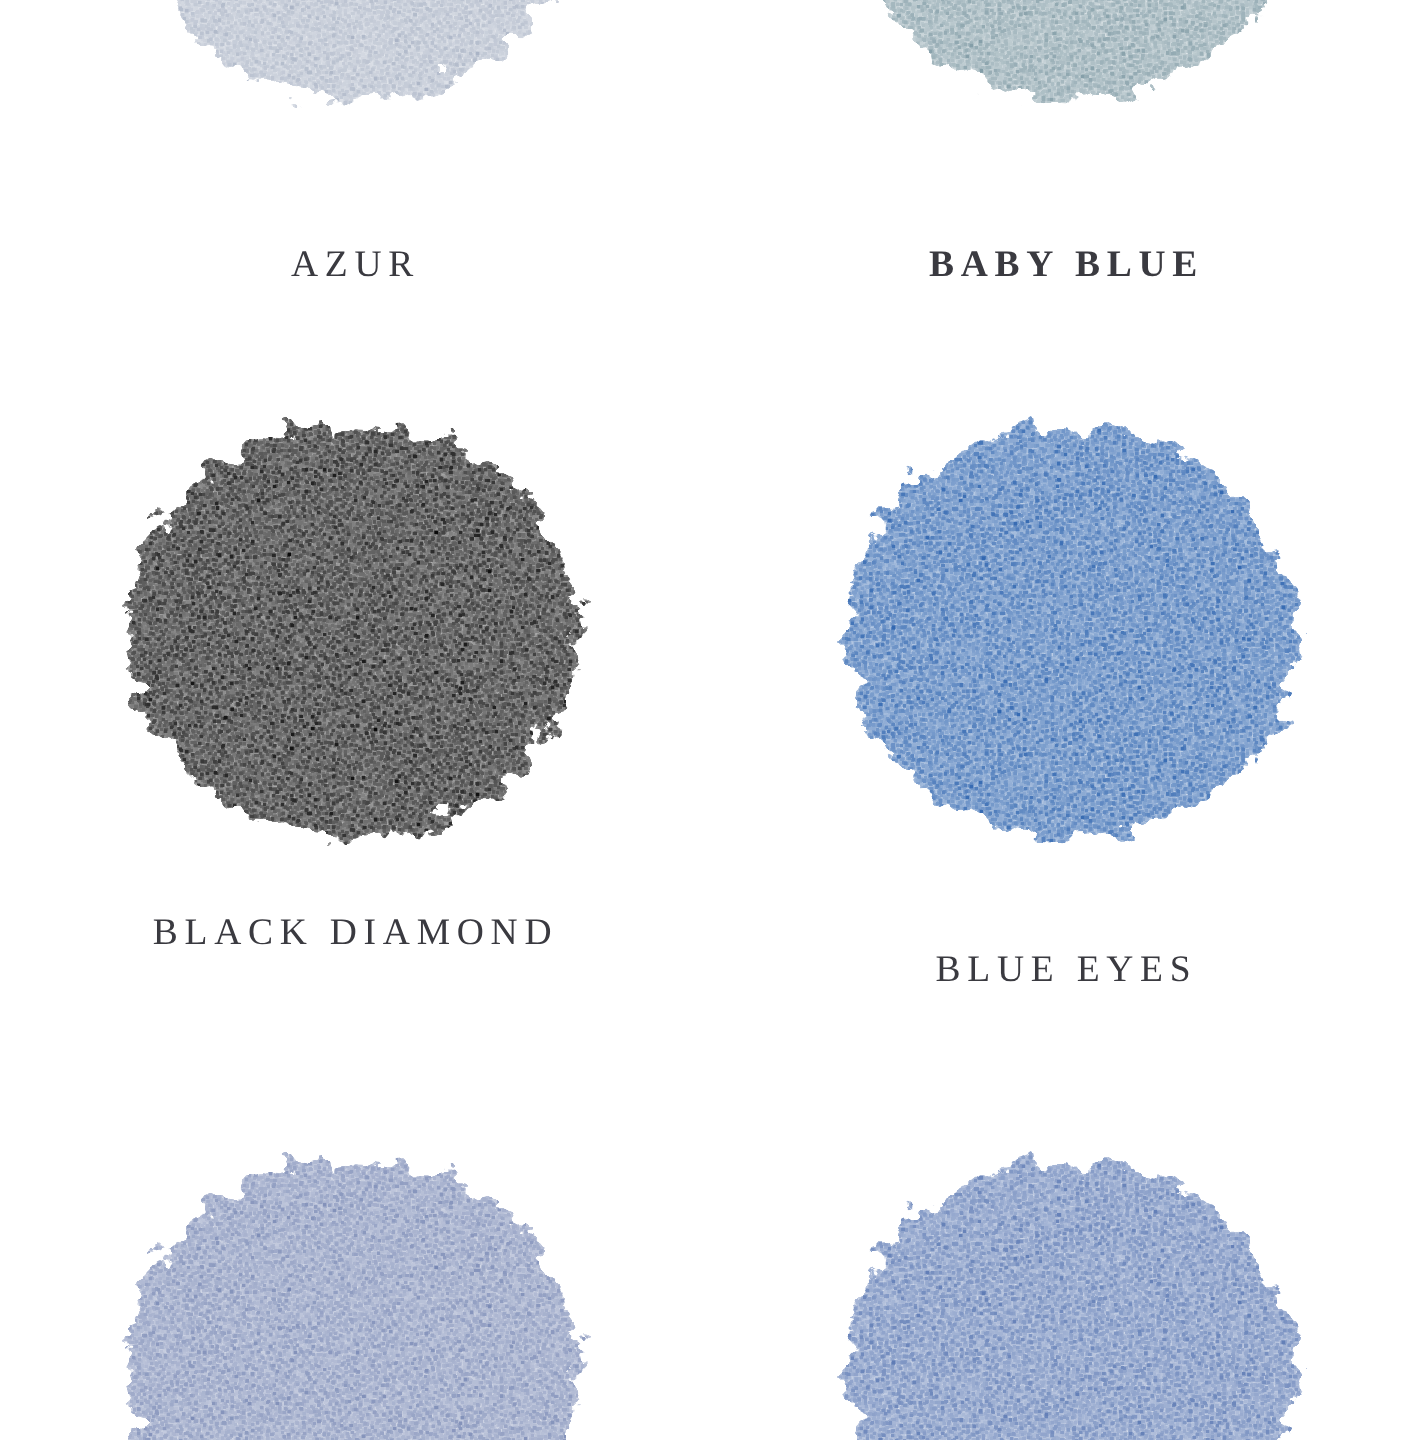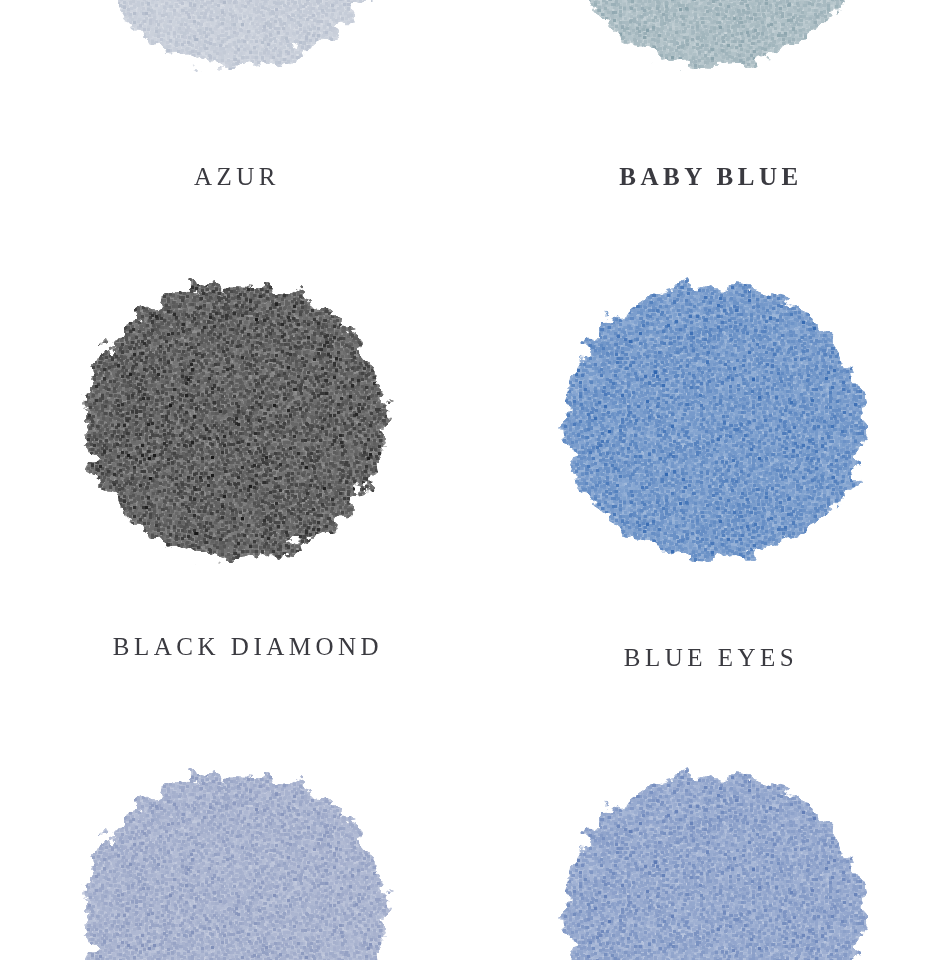--- a/index.html
+++ b/index.html
@@ -58,22 +58,22 @@
   .row-top-2  { top: -232px; left: 474px; }
 
   .row-mid    { top: 262px; left: 0; }
   .row-mid-2  { top: 262px; left: 474px; }
 
   .row-bottom   { top: 752px; left: 0; }
   .row-bottom-2 { top: 752px; left: 474px; }
 
   .label-top    { position: absolute; top: 163px; left: 0;   width: 474px; }
   .label-top-2  { position: absolute; top: 163px; left: 474px; width: 474px; font-weight: bold; }
-  .label-mid    { position: absolute; top: 633px; left: 0;   width: 474px; padding-left: 11px; }
-  .label-mid-2  { position: absolute; top: 633px; left: 474px; width: 474px; margin-top: 11px; }
+  .label-mid    { position: absolute; top: 608px; left: 0;   width: 474px; }
+  .label-mid-2  { position: absolute; top: 633px; left: 474px; width: 474px; }
 </style>
 </head>
 <body>
 
 <div id="palette-sheet">
 
   <svg width="0" height="0" style="position:absolute" aria-hidden="true">
     <defs>
       <filter id="brushEdge" x="-25%" y="-25%" width="150%" height="150%" filterUnits="objectBoundingBox" color-interpolation-filters="sRGB">
         <feTurbulence type="fractalNoise" baseFrequency="0.055 0.07" numOctaves="4" seed="7" result="noiseA"></feTurbulence>

